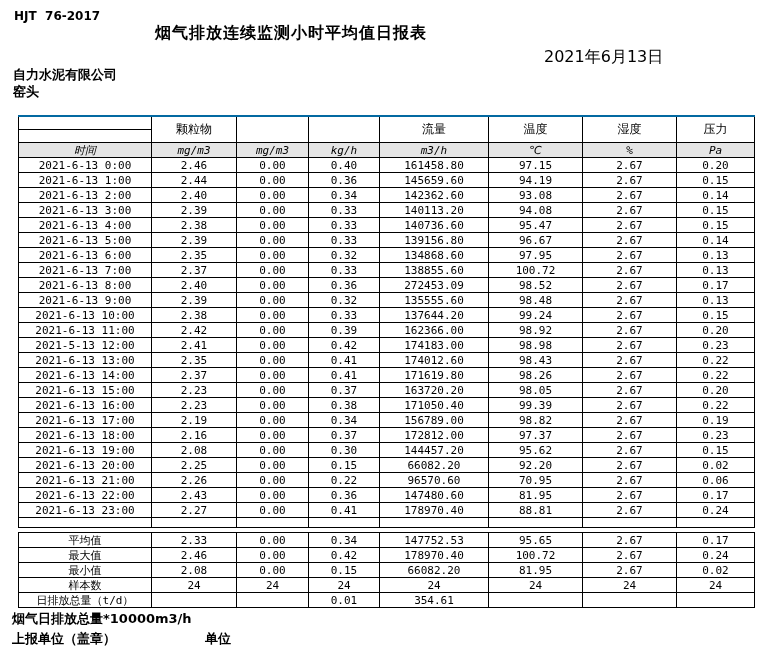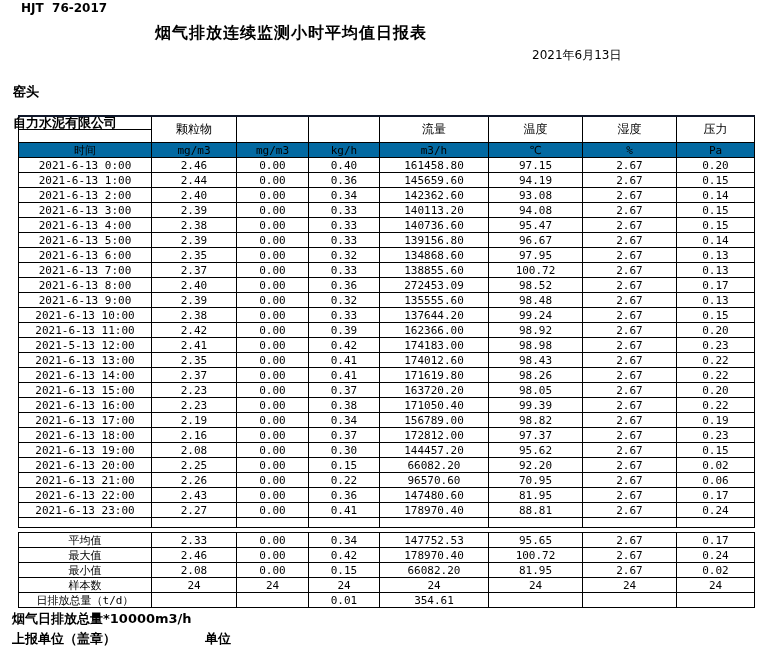--- a/index.html
+++ b/index.html
@@ -1,38 +1,38 @@
 <!DOCTYPE html>
 <html><head>
 <meta charset="utf-8">
 <style>
   html,body{margin:0;padding:0;background:#fff;}
   #page{position:relative;width:766px;height:657px;background:#ffffff;overflow:hidden;
         font-family:"DejaVu Sans","Liberation Sans",sans-serif;color:#000;}
 
-  .std-no{position:absolute;left:14px;top:1px;font-size:12px;font-weight:bold;white-space:pre;margin-left:7px;}
+  .std-no{position:absolute;left:14px;top:9px;font-size:12px;font-weight:bold;white-space:pre;}
   .doc-title{position:absolute;left:155px;top:23px;font-size:16px;font-weight:bold;letter-spacing:1px;}
-  .doc-date{position:absolute;left:532px;top:47px;font-size:12px;}
-  .company{position:absolute;left:13px;top:66px;font-size:13px;font-weight:bold;margin-top:48px;}
+  .doc-date{position:absolute;left:544px;top:47px;font-size:16px;}
+  .company{position:absolute;left:13px;top:66px;font-size:13px;font-weight:bold;}
   .stack-name{position:absolute;left:13px;top:83px;font-size:13px;font-weight:bold;text-align:center;}
 
   table{border-collapse:collapse;table-layout:fixed;width:736px;
         font-family:"DejaVu Sans Mono","DejaVu Sans",sans-serif;}
   td,th{border:1px solid #000;padding:0;margin:0;text-align:center;vertical-align:middle;
         font-size:11px;line-height:13px;height:14px;overflow:hidden;white-space:nowrap;font-weight:normal;}
 
-  .main-table{position:absolute;left:18px;top:115px;border-top:2px solid #0f172a;}
+  .main-table{position:absolute;left:18px;top:115px;border-top:2px solid #0369a1;}
   .summary-table{position:absolute;left:18px;top:532px;}
 
   .group-row td{height:25px;font-size:12px;}
   .split-cell{padding:0;}
   .split-cell .half{height:12px;}
   .split-cell .half.top{border-bottom:1px solid #000;}
 
-  .unit-row td{background:#0369a1;font-size:11px;height:14px;}
+  .unit-row td{background:#e5e5e5;font-size:11px;height:14px;font-style:italic;}
 
   .spacer-row td{height:9px;}
 
   .footer-note{position:absolute;left:12px;top:610px;font-size:13px;font-weight:bold;}
   .footer-line2{position:absolute;left:0;top:630px;font-size:13px;font-weight:bold;}
   .footer-line2 .report-unit{position:absolute;left:12px;top:0;white-space:nowrap;}
   .footer-line2 .unit-label{position:absolute;left:205px;top:0;white-space:nowrap;}
 </style>
 </head>
 <body>

